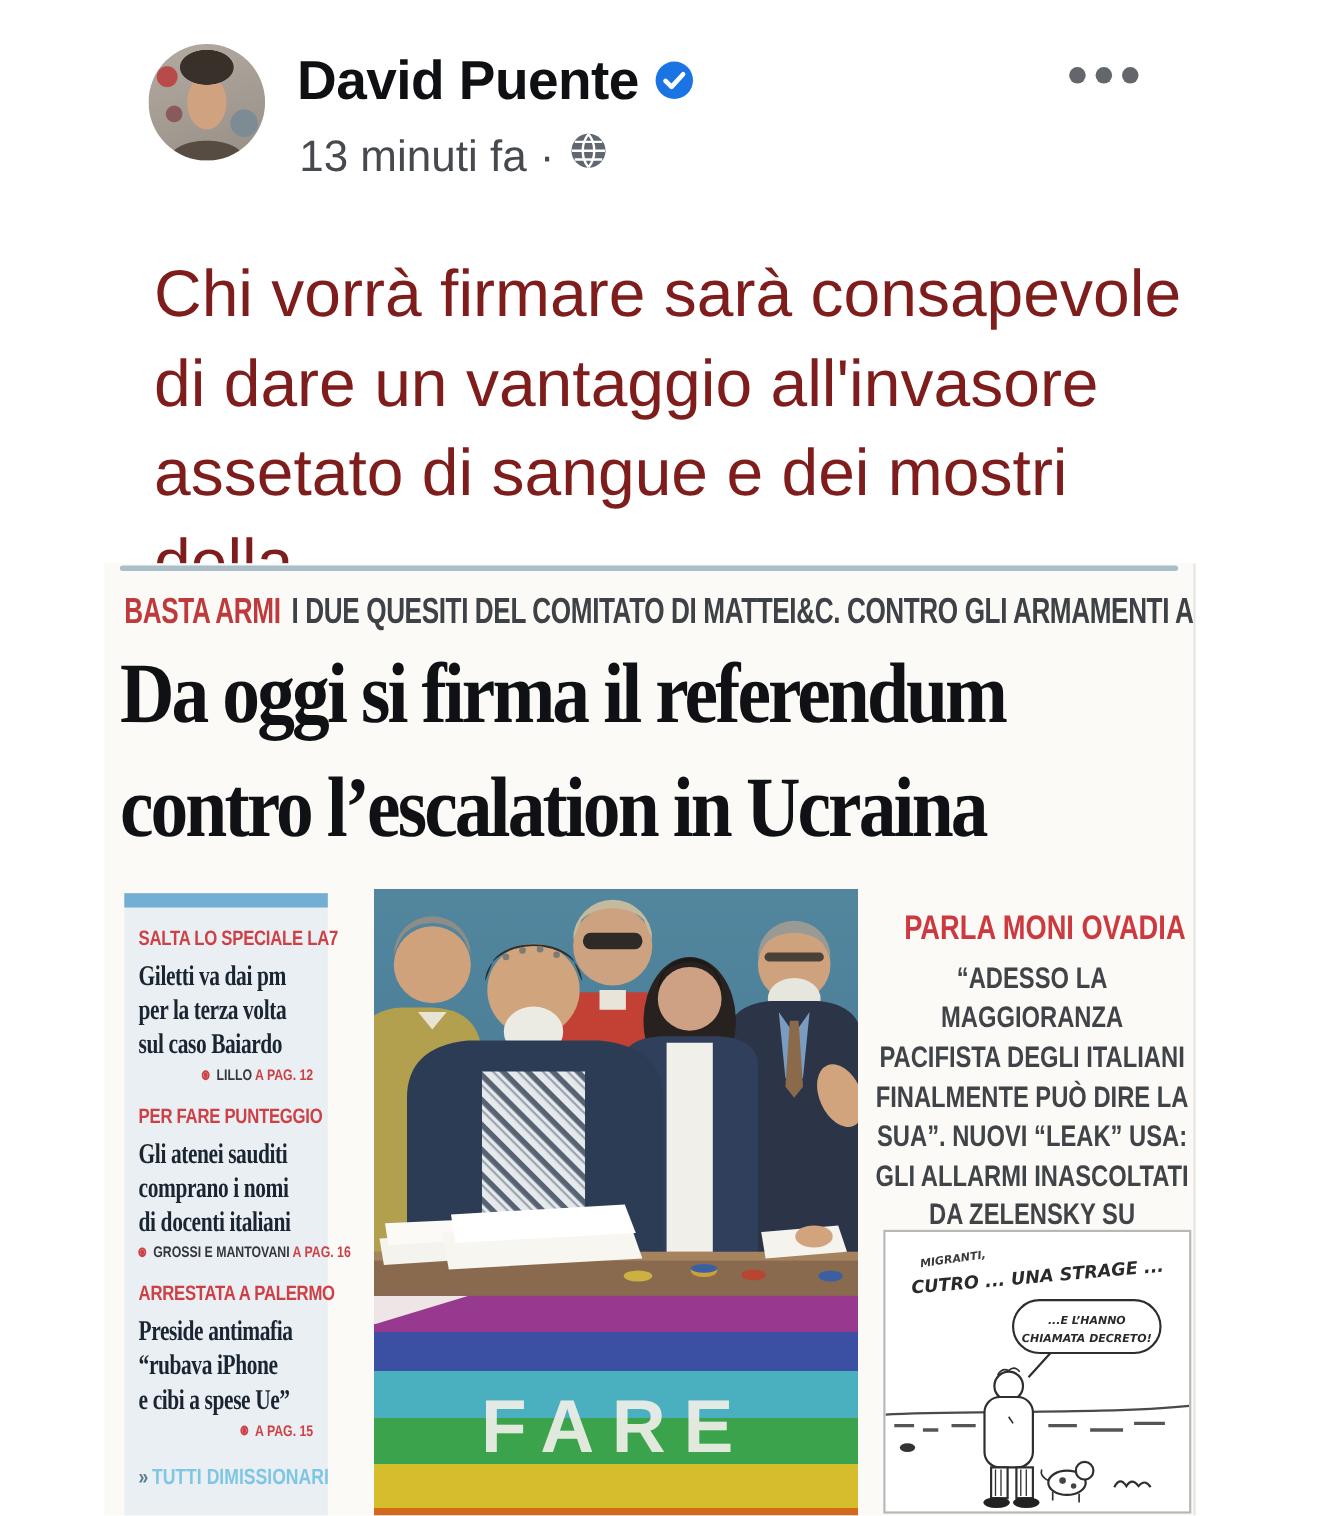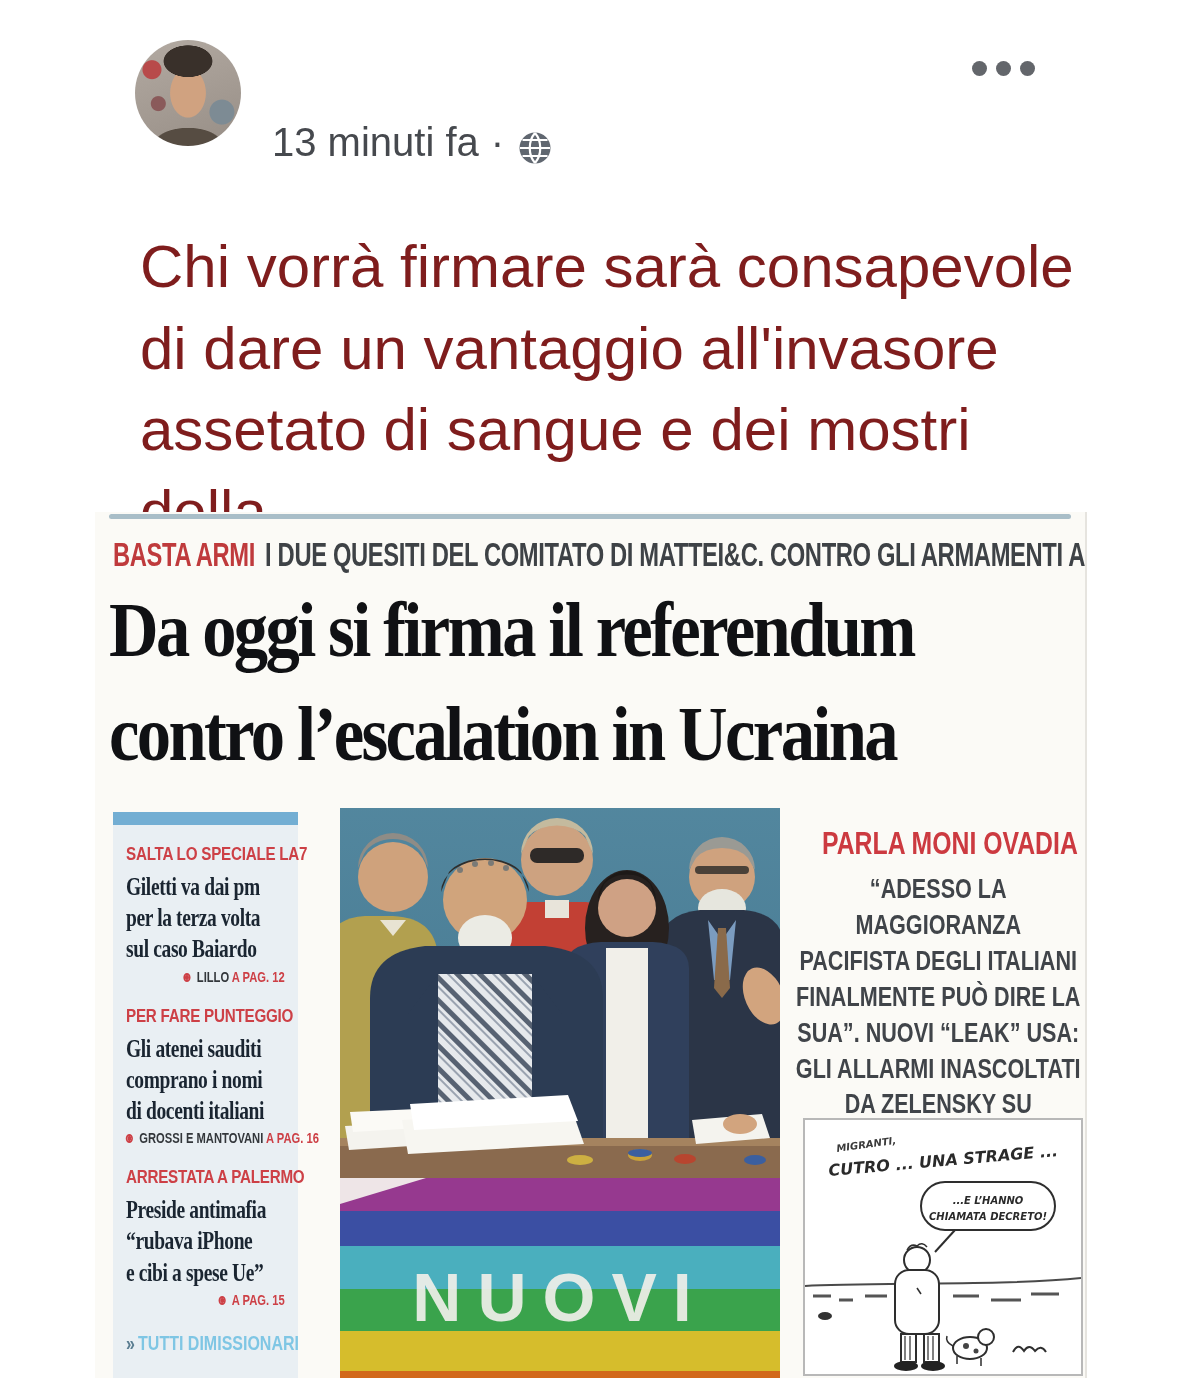--- a/index.html
+++ b/index.html
@@ -18,21 +18,21 @@
       radial-gradient(ellipse 29px 40px at 50% 50%, #d0a280 0 60%, transparent 63%),
       radial-gradient(ellipse 54px 26px at 50% 98%, #564c42 0 60%, transparent 63%),
       radial-gradient(circle at 16% 28%, #b84a4a 0 9px, transparent 10px),
       radial-gradient(circle at 22% 60%, #8a5a5a 0 7px, transparent 8px),
       radial-gradient(circle at 82% 68%, #7d8b94 0 12px, transparent 13px),
       linear-gradient(160deg, #b3aaa2, #978e86);
   }
   .author-row { position:absolute; left:270px; top:44px; display:flex; align-items:center; gap:14px; }
   .author-name { font-size:50px; font-weight:bold; color:#0f1013; letter-spacing:-0.5px; cursor:pointer; }
   .verified-badge { width:36px; height:36px; flex:0 0 auto; }
-  .meta-row { position:absolute; left:272px; top:120px; display:flex; align-items:flex-end; gap:12px;
+  .meta-row { position:absolute; left:272px; top:120px; display:flex; align-items:flex-start; gap:12px;
               font-size:40px; color:#46494e; }
   .globe-icon { width:34px; height:34px; margin-left:2px; }
   .more-btn { position:absolute; left:972px; top:42px; width:90px; height:52px;
               display:flex; align-items:center; justify-content:flex-start; gap:9px; cursor:pointer; }
   .more-btn i { width:15px; height:15px; border-radius:50%; background:#63666b; }
 
   
   .post-text {
     position:absolute; left:140px; top:226px; width:950px;
     font-size:60px; line-height:1.36; color:#7f1d1d; white-space:pre-line;
@@ -103,20 +103,27 @@
 
   .np-edge { position:absolute; right:0; top:0; width:2px; height:100%; background:#e6e4df; }
 </style>
 </head>
 <body>
 
 <div class="canvas">
 
   <div class="avatar"></div>
 
+  <div class="author-row">
+    <span class="author-name">David Puente</span>
+    <svg class="verified-badge" viewBox="0 0 36 36">
+      <circle cx="18" cy="18" r="17" fill="#1b74e4"></circle>
+      <path d="M10 18.5 L15.5 24 L26 12.5" fill="none" stroke="#ffffff" stroke-width="4.2" stroke-linecap="round" stroke-linejoin="round"></path>
+    </svg>
+  </div>
 
   <div class="meta-row">
     <span>13 minuti fa</span>
     <span>·</span>
     <svg class="globe-icon" viewBox="0 0 34 34">
       <circle cx="17" cy="17" r="15.5" fill="#606770"></circle>
       <path d="M2 17 H32 M17 2 C10 10 10 24 17 32 M17 2 C24 10 24 24 17 32 M4.5 9 H29.5 M4.5 25 H29.5" fill="none" stroke="#ffffff" stroke-width="2.2"></path>
     </svg>
   </div>
 
@@ -257,21 +264,21 @@
           <ellipse cx="300" cy="347" rx="12" ry="6" fill="#c9a23a"></ellipse>
           <ellipse cx="300" cy="345" rx="12" ry="4" fill="#3b5fa0"></ellipse>
           <ellipse cx="345" cy="351" rx="11" ry="5" fill="#b8452f"></ellipse>
           <ellipse cx="415" cy="352" rx="11" ry="5" fill="#3b5fa0"></ellipse>
           <ellipse cx="240" cy="352" rx="13" ry="5" fill="#cdb042"></ellipse>
         </g>
       </svg>
 
       <div class="flag">
         <div class="flag-corner"></div>
-        <div class="flag-label">NUOVI</div>
+        <div class="flag-label">FARE</div>
       </div>
     </div>
 
     <aside class="np-right">
       <div class="rc-kicker">PARLA MONI OVADIA</div>
       <div class="rc-quote">“ADESSO LA MAGGIORANZA
 PACIFISTA DEGLI ITALIANI
 FINALMENTE PUÒ DIRE LA
 SUA”. NUOVI “LEAK” USA:
 GLI ALLARMI INASCOLTATI

